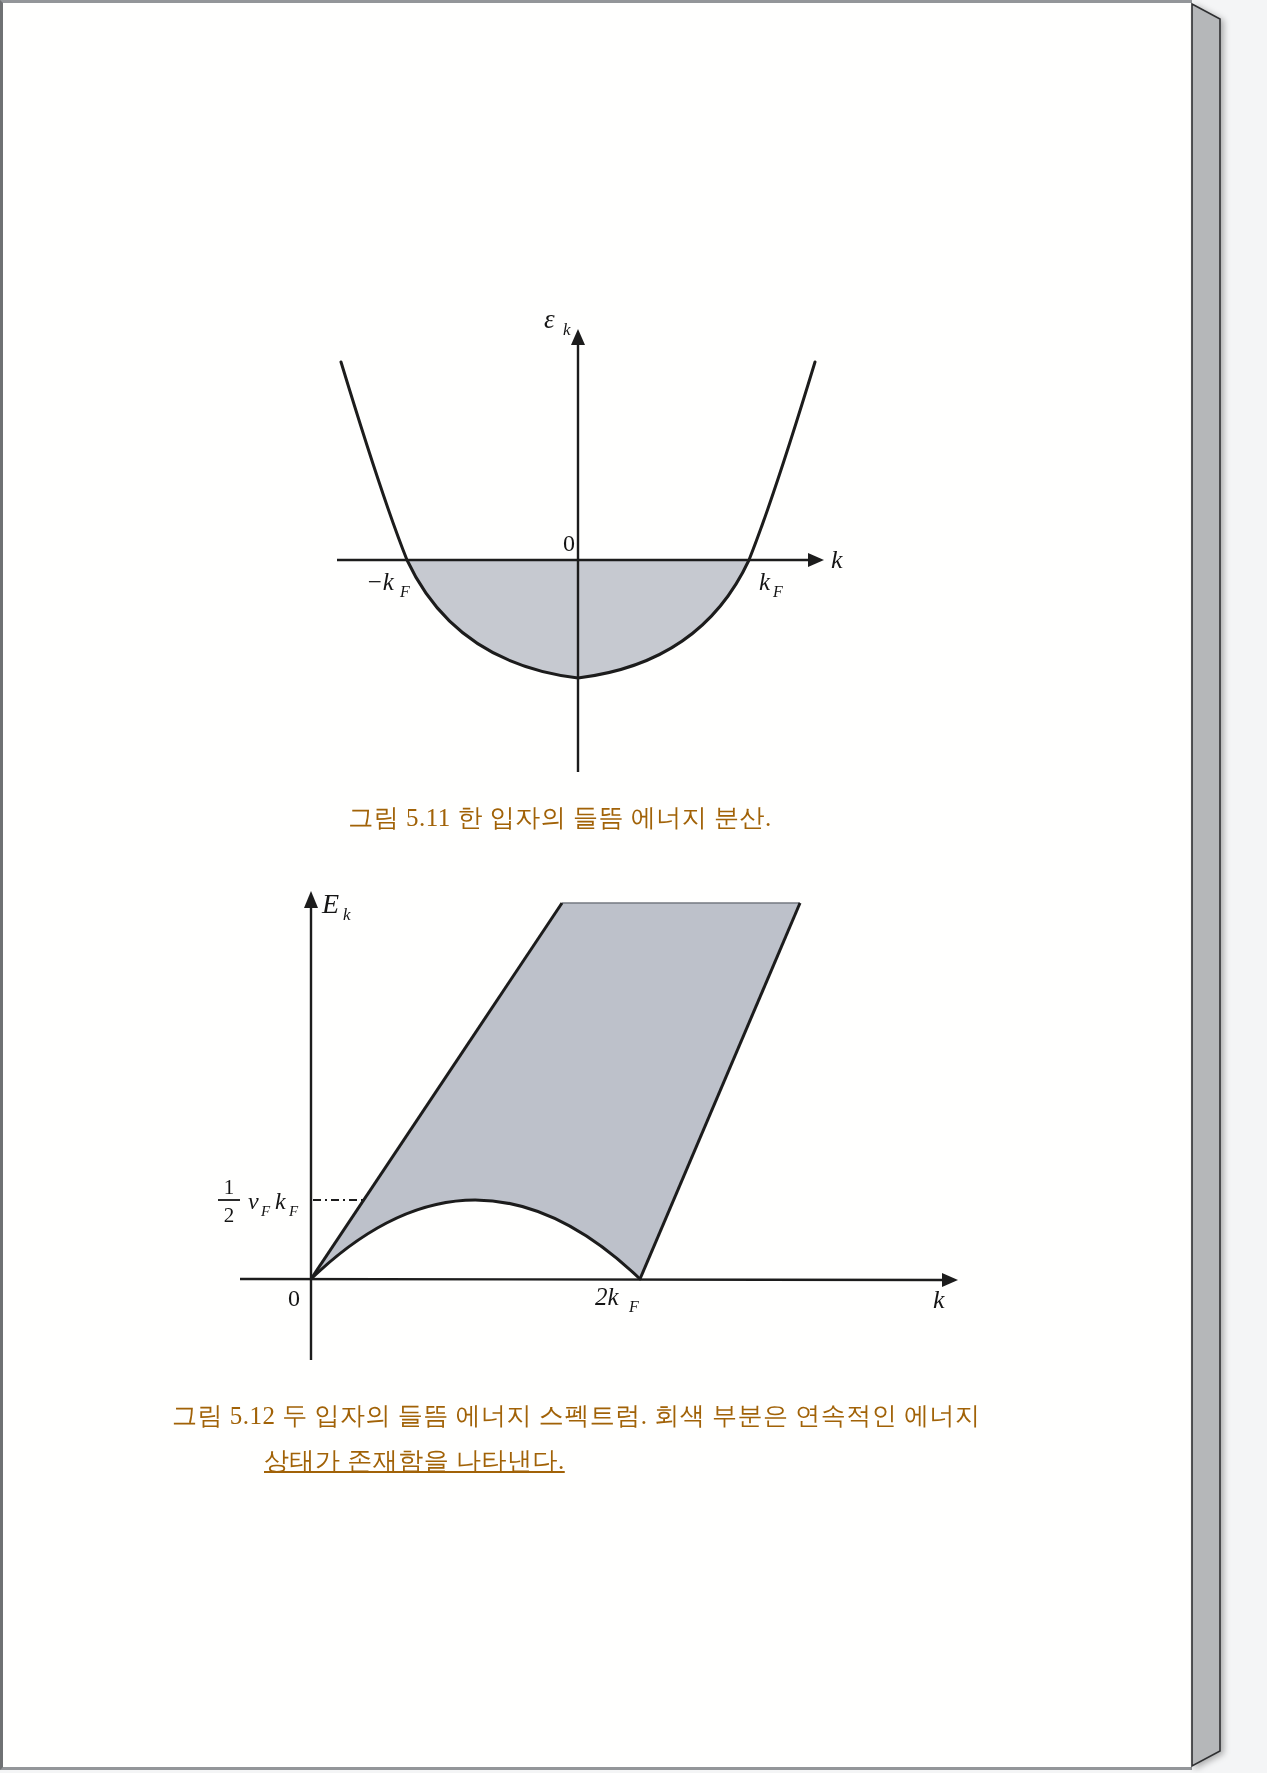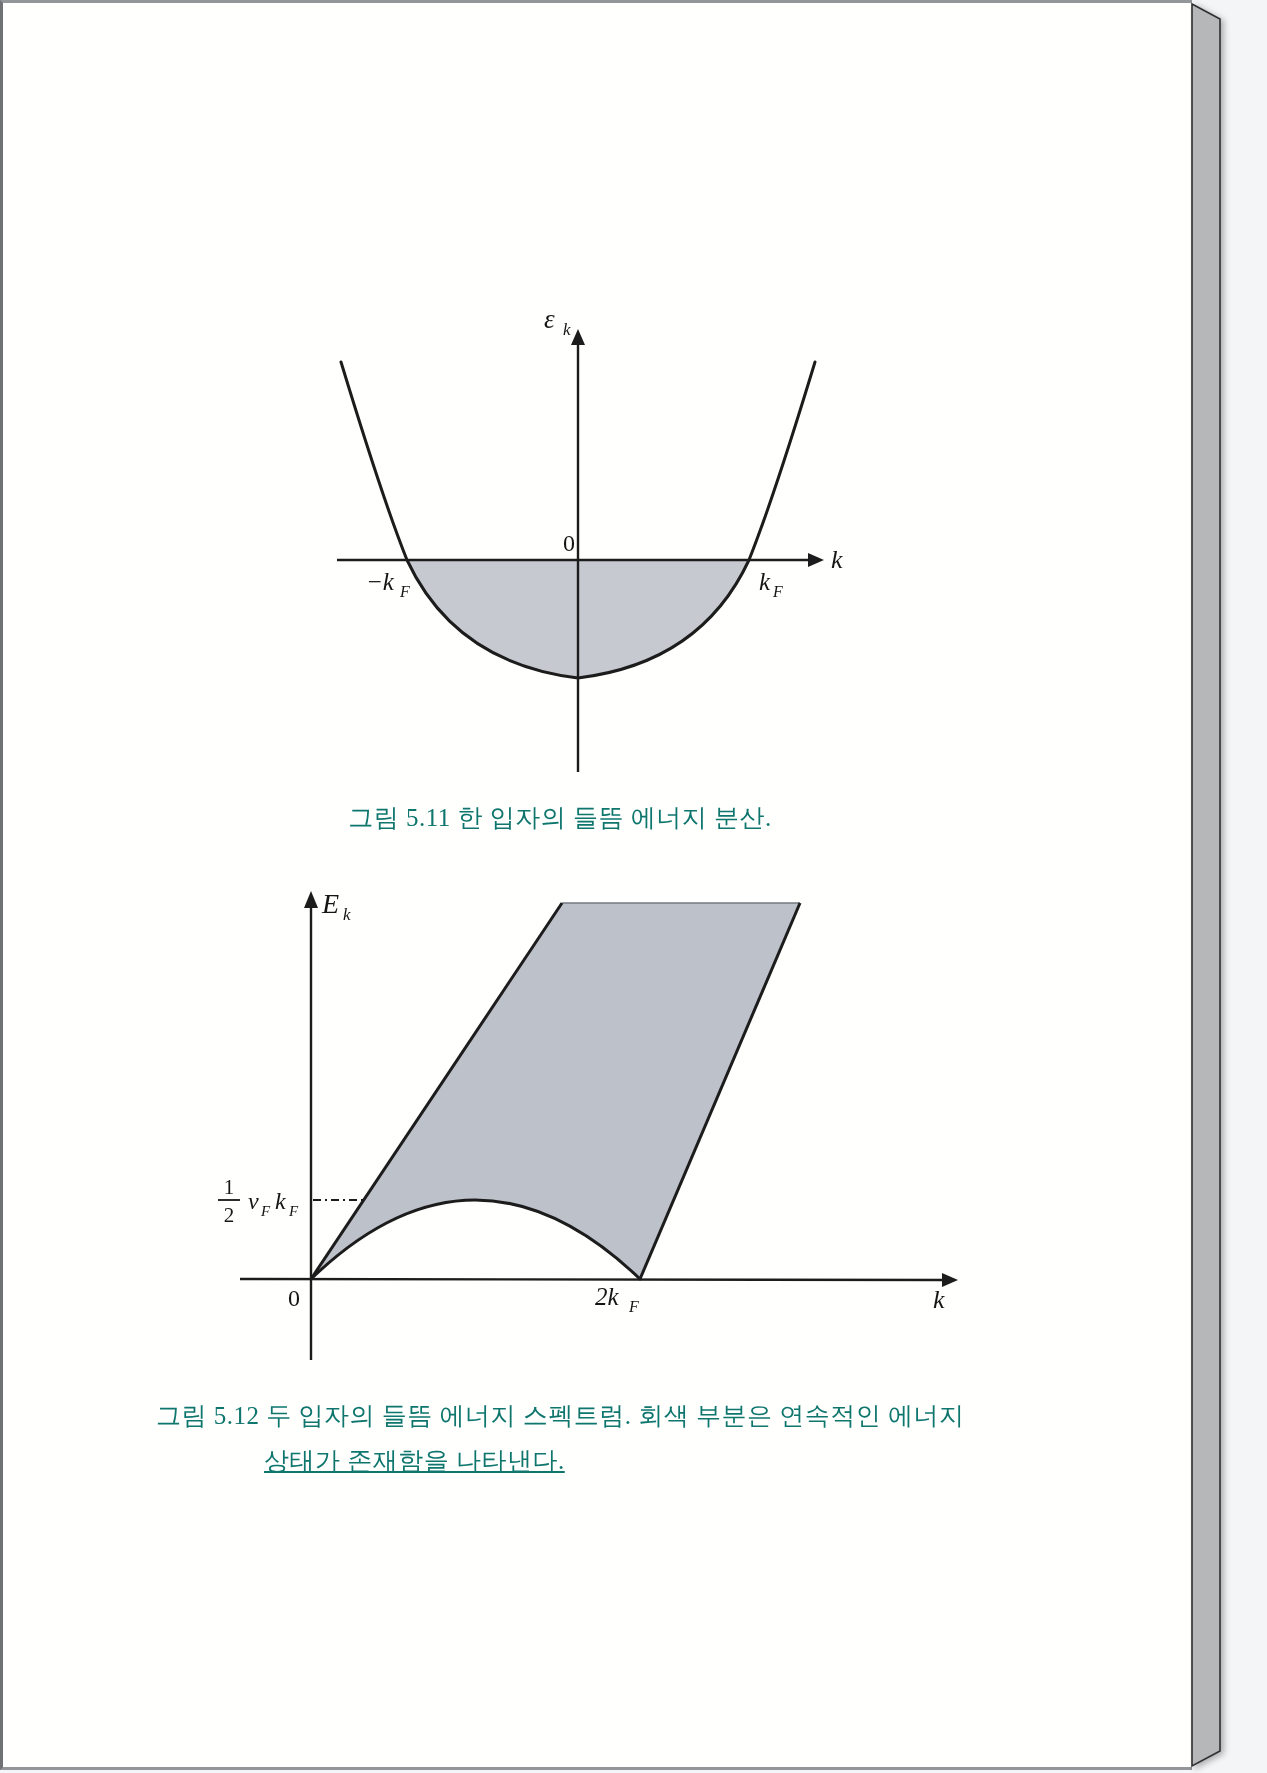--- a/index.html
+++ b/index.html
@@ -16,24 +16,24 @@
     border-left:3px solid #6f7173;
     border-bottom:3px solid #939699;
     box-sizing:border-box;
   }
   .edge-svg { position:absolute; left:1190px; top:0; width:44px; height:1773px; }
   .fig-svg  { position:absolute; left:0; top:0; width:1267px; height:1773px; }
   svg text { font-family:"Liberation Serif","DejaVu Serif",serif; fill:#151515; }
   .math   { font-style:italic; }
   .caption {
     position:absolute; font-size:25px; letter-spacing:0.5px;
-    color:#0f766e; white-space:nowrap;
+    color:#a16207; white-space:nowrap;
   }
   .cap1 { left:150px; top:801px; width:820px; text-align:center; }
-  .cap2a { left:156px; top:1399px; }
+  .cap2a { left:172px; top:1399px; }
   .cap2b { left:264px; top:1444px;text-decoration:underline; }
 </style>
 </head>
 <body>
 
 <div class="screen">
 
   <div class="paper"></div>
 
   <svg class="edge-svg" viewBox="0 0 44 1773">

